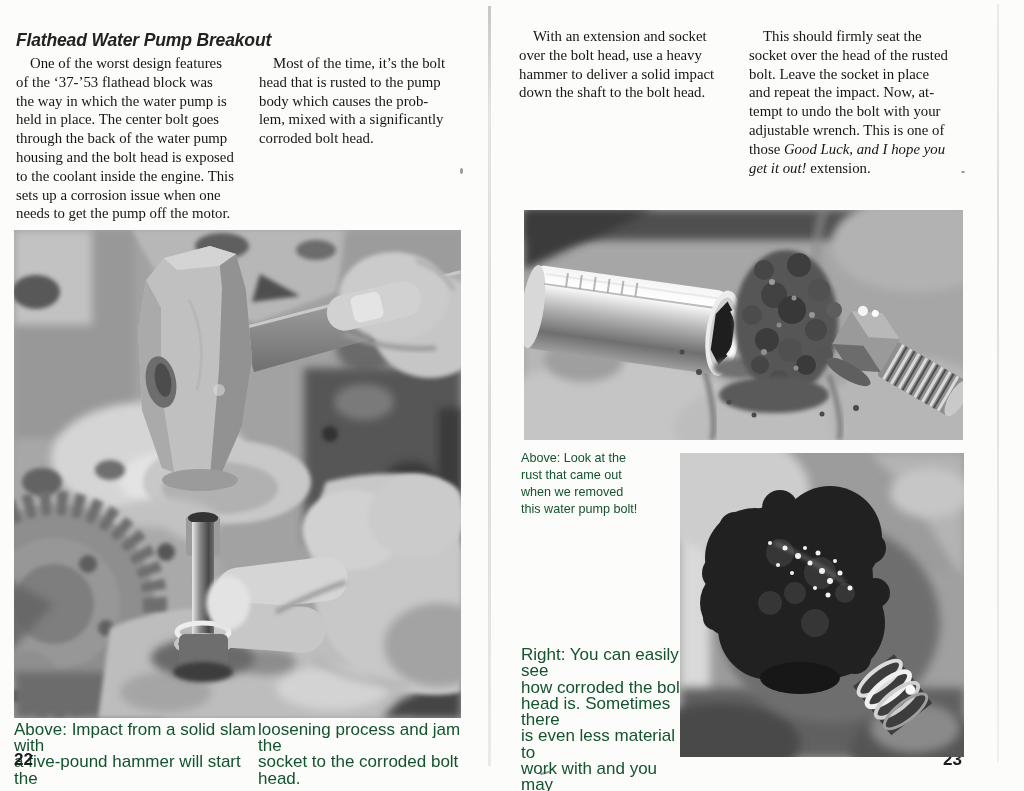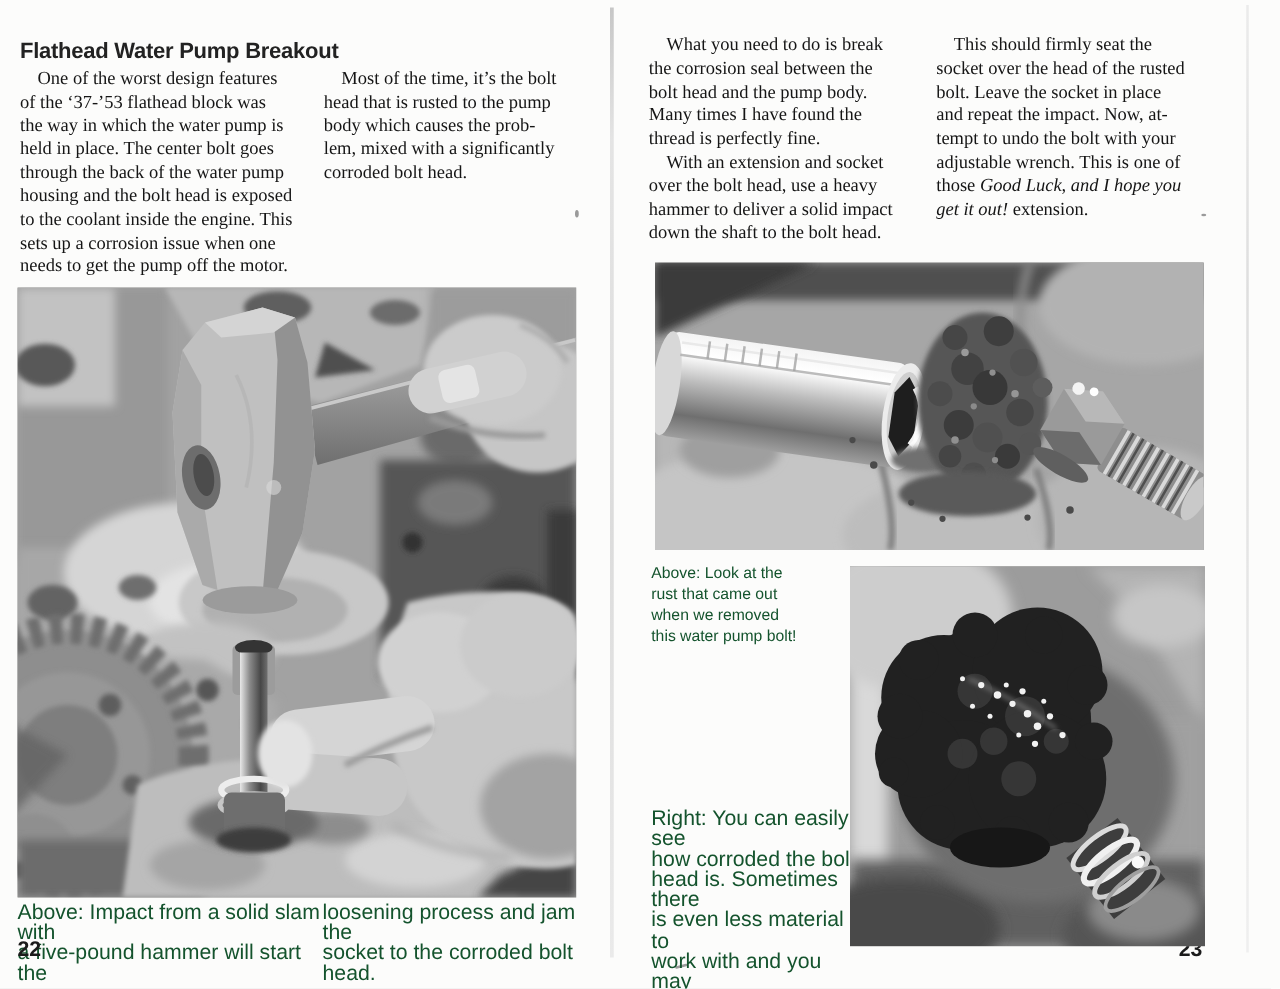--- a/index.html
+++ b/index.html
@@ -25,21 +25,21 @@
   .edge-line{position:absolute;left:997px;top:4px;width:2px;height:758px;
              background:linear-gradient(180deg,#ebebeb,#dedede 30%,#efefef);}
   .speck{position:absolute;background:#9a9a9a;border-radius:50%;}
 </style>
 </head>
 <body>
 
 <div class="spread">
 
   <section>
-    <h1 class="title" style="left:16px;top:31px;">Flathead Water Pump Breakout</h1>
+    <h1 class="title" style="left:16px;top:31px;font-style:italic;">Flathead Water Pump Breakout</h1>
 
     <div class="page-text serif" style="left:16px;top:54px;width:256px;"><p class="par indent">One of the worst design features
 of the ‘37-’53 flathead block was
 the way in which the water pump is
 held in place. The center bolt goes
 through the back of the water pump
 housing and the bolt head is exposed
 to the coolant inside the engine. This
 sets up a corrosion issue when one
 needs to get the pump off the motor.</p></div>
@@ -162,25 +162,21 @@
     <div class="page-text sans-cap cap-left" style="left:14px;top:722px;width:250px;">Above: Impact from a solid slam with
 a five-pound hammer will start the</div>
     <div class="page-text sans-cap cap-left" style="left:258px;top:722px;width:230px;">loosening process and jam the
 socket to the corroded bolt head.</div>
     <div class="pagenum" style="left:14px;top:750px;">22</div>
   </section>
 
   <div class="gutter"></div>
 
   <section>
-    <div class="page-text serif" style="left:519px;top:27px;width:228px;"><p class="par indent">What you need to do is break
-the corrosion seal between the
-bolt head and the pump body.
-Many times I have found the
-thread is perfectly fine.</p><p class="par indent">With an extension and socket
+    <div class="page-text serif" style="left:519px;top:27px;width:228px;"><p class="par indent">With an extension and socket
 over the bolt head, use a heavy
 hammer to deliver a solid impact
 down the shaft to the bolt head.</p></div>
 
     <div class="page-text serif" style="left:749px;top:27px;width:240px;"><p class="par indent"><span>This should firmly seat the
 socket over the head of the rusted
 bolt. Leave the socket in place
 and repeat the impact. Now, at-
 tempt to undo the bolt with your
 adjustable wrench. This is one of

